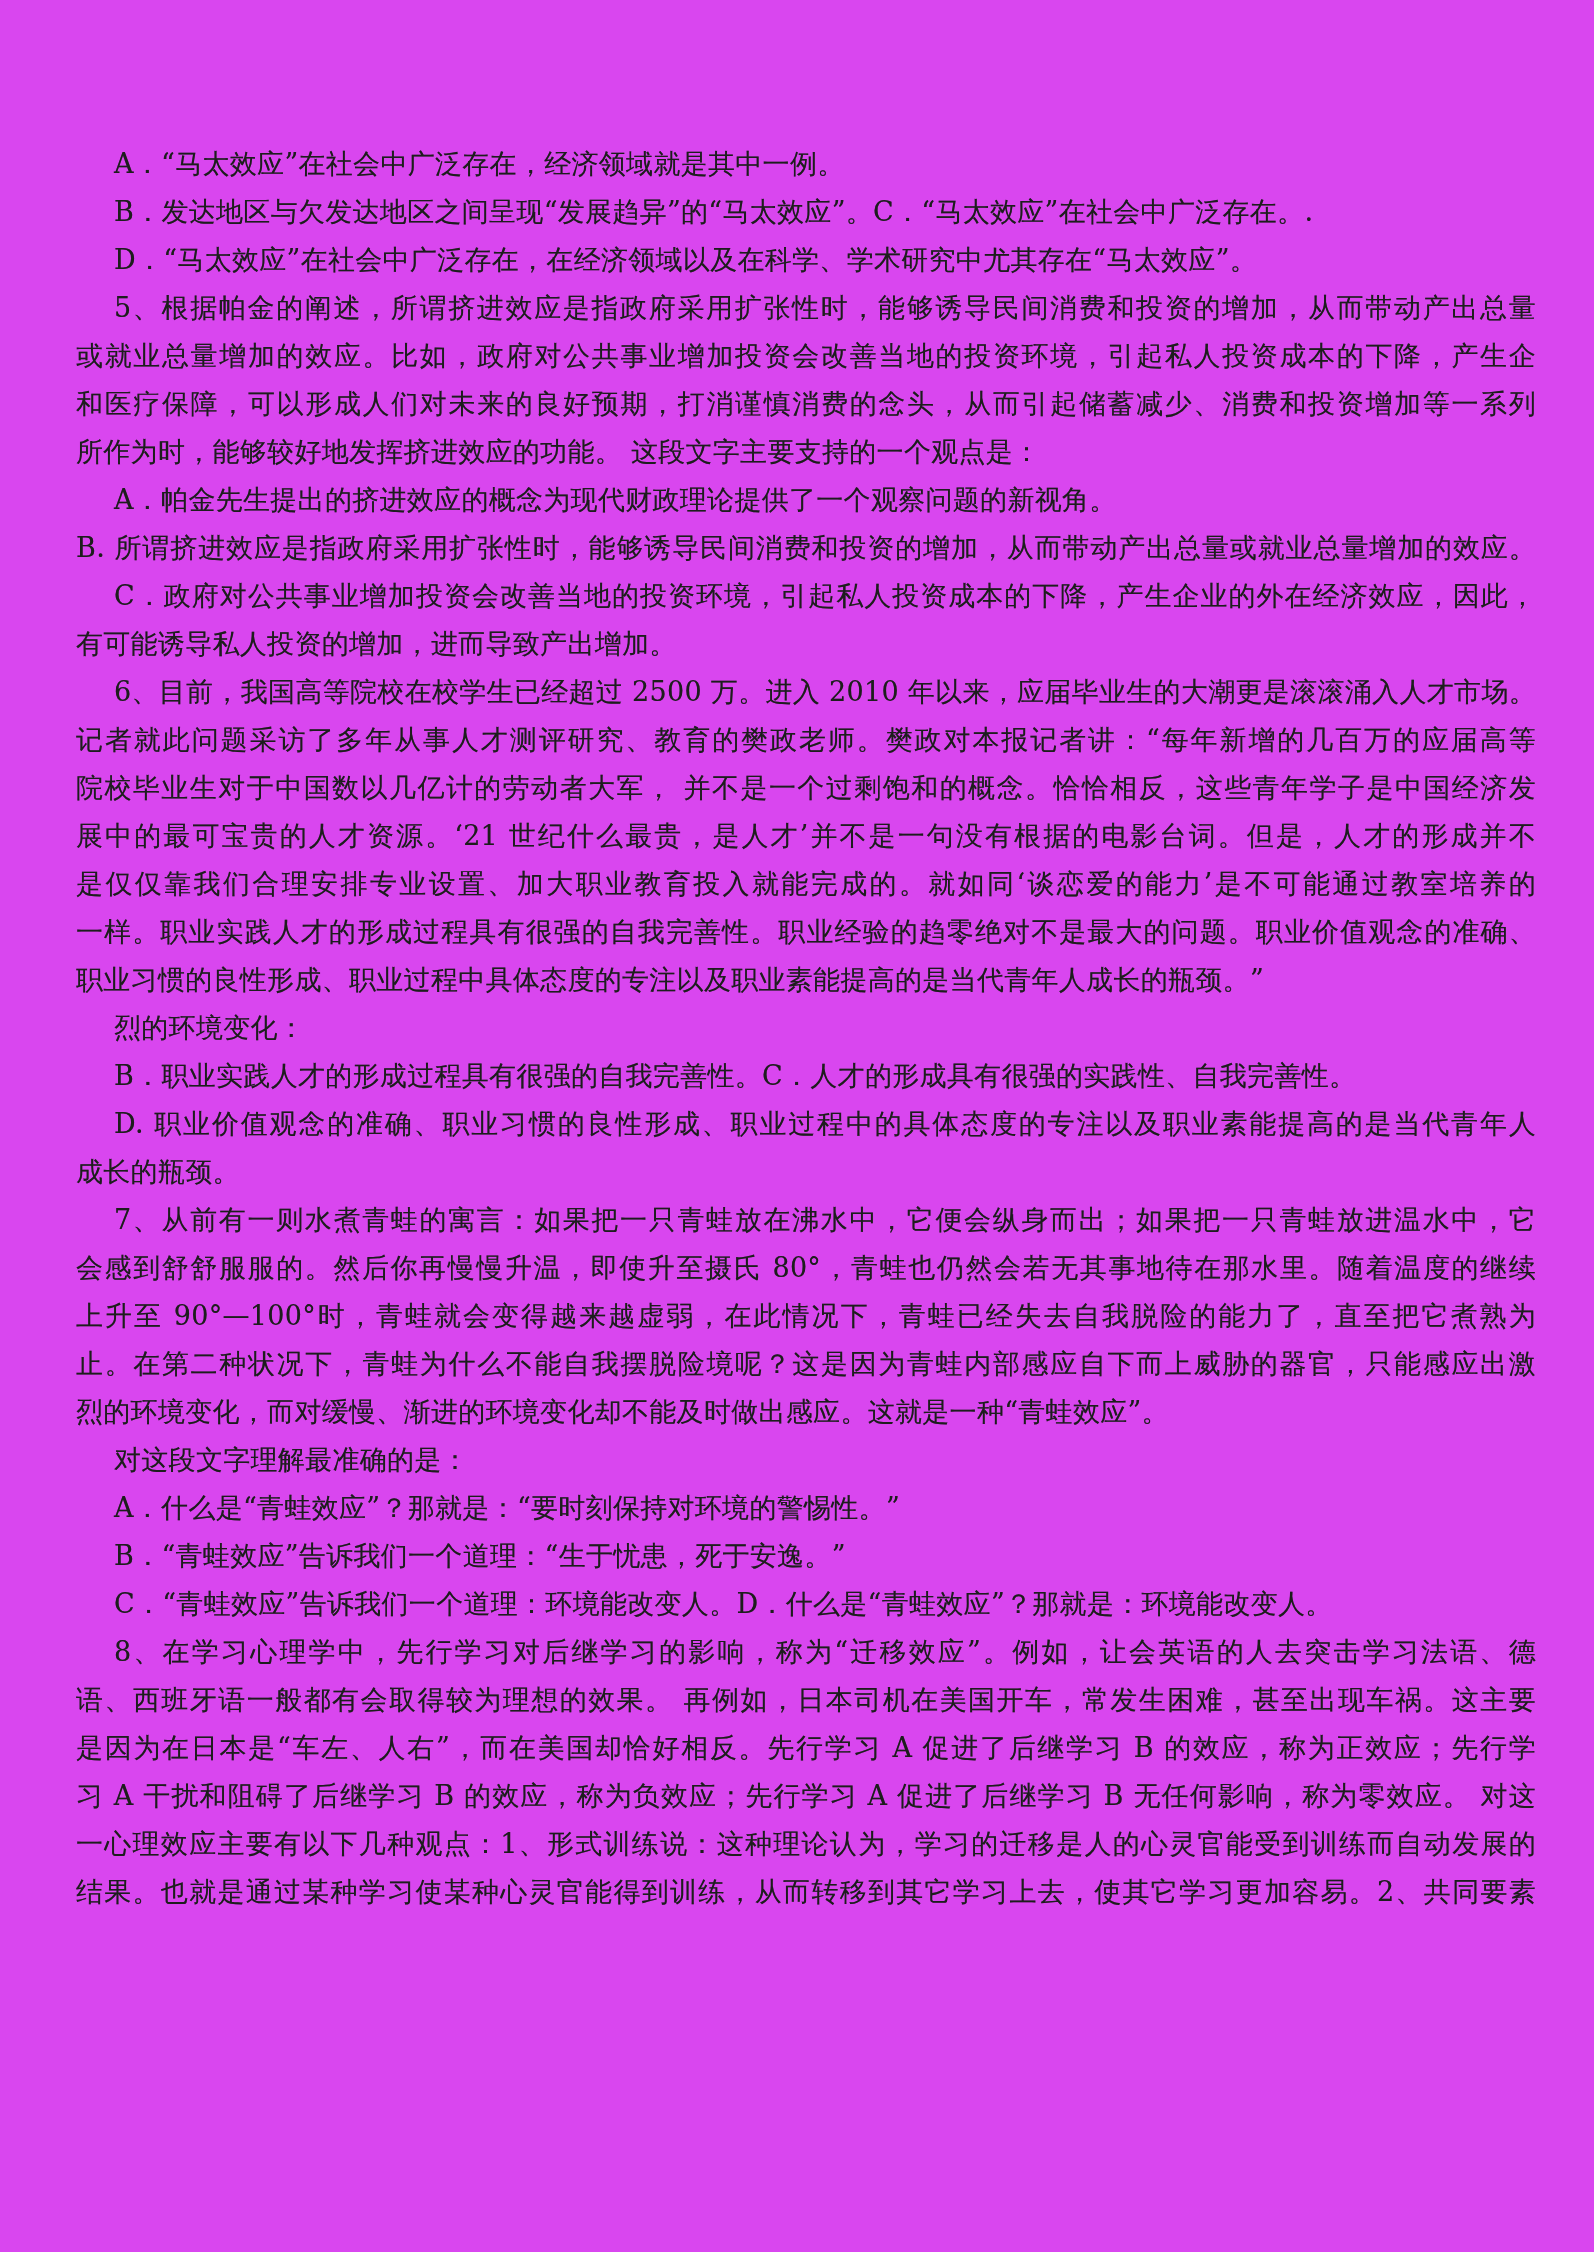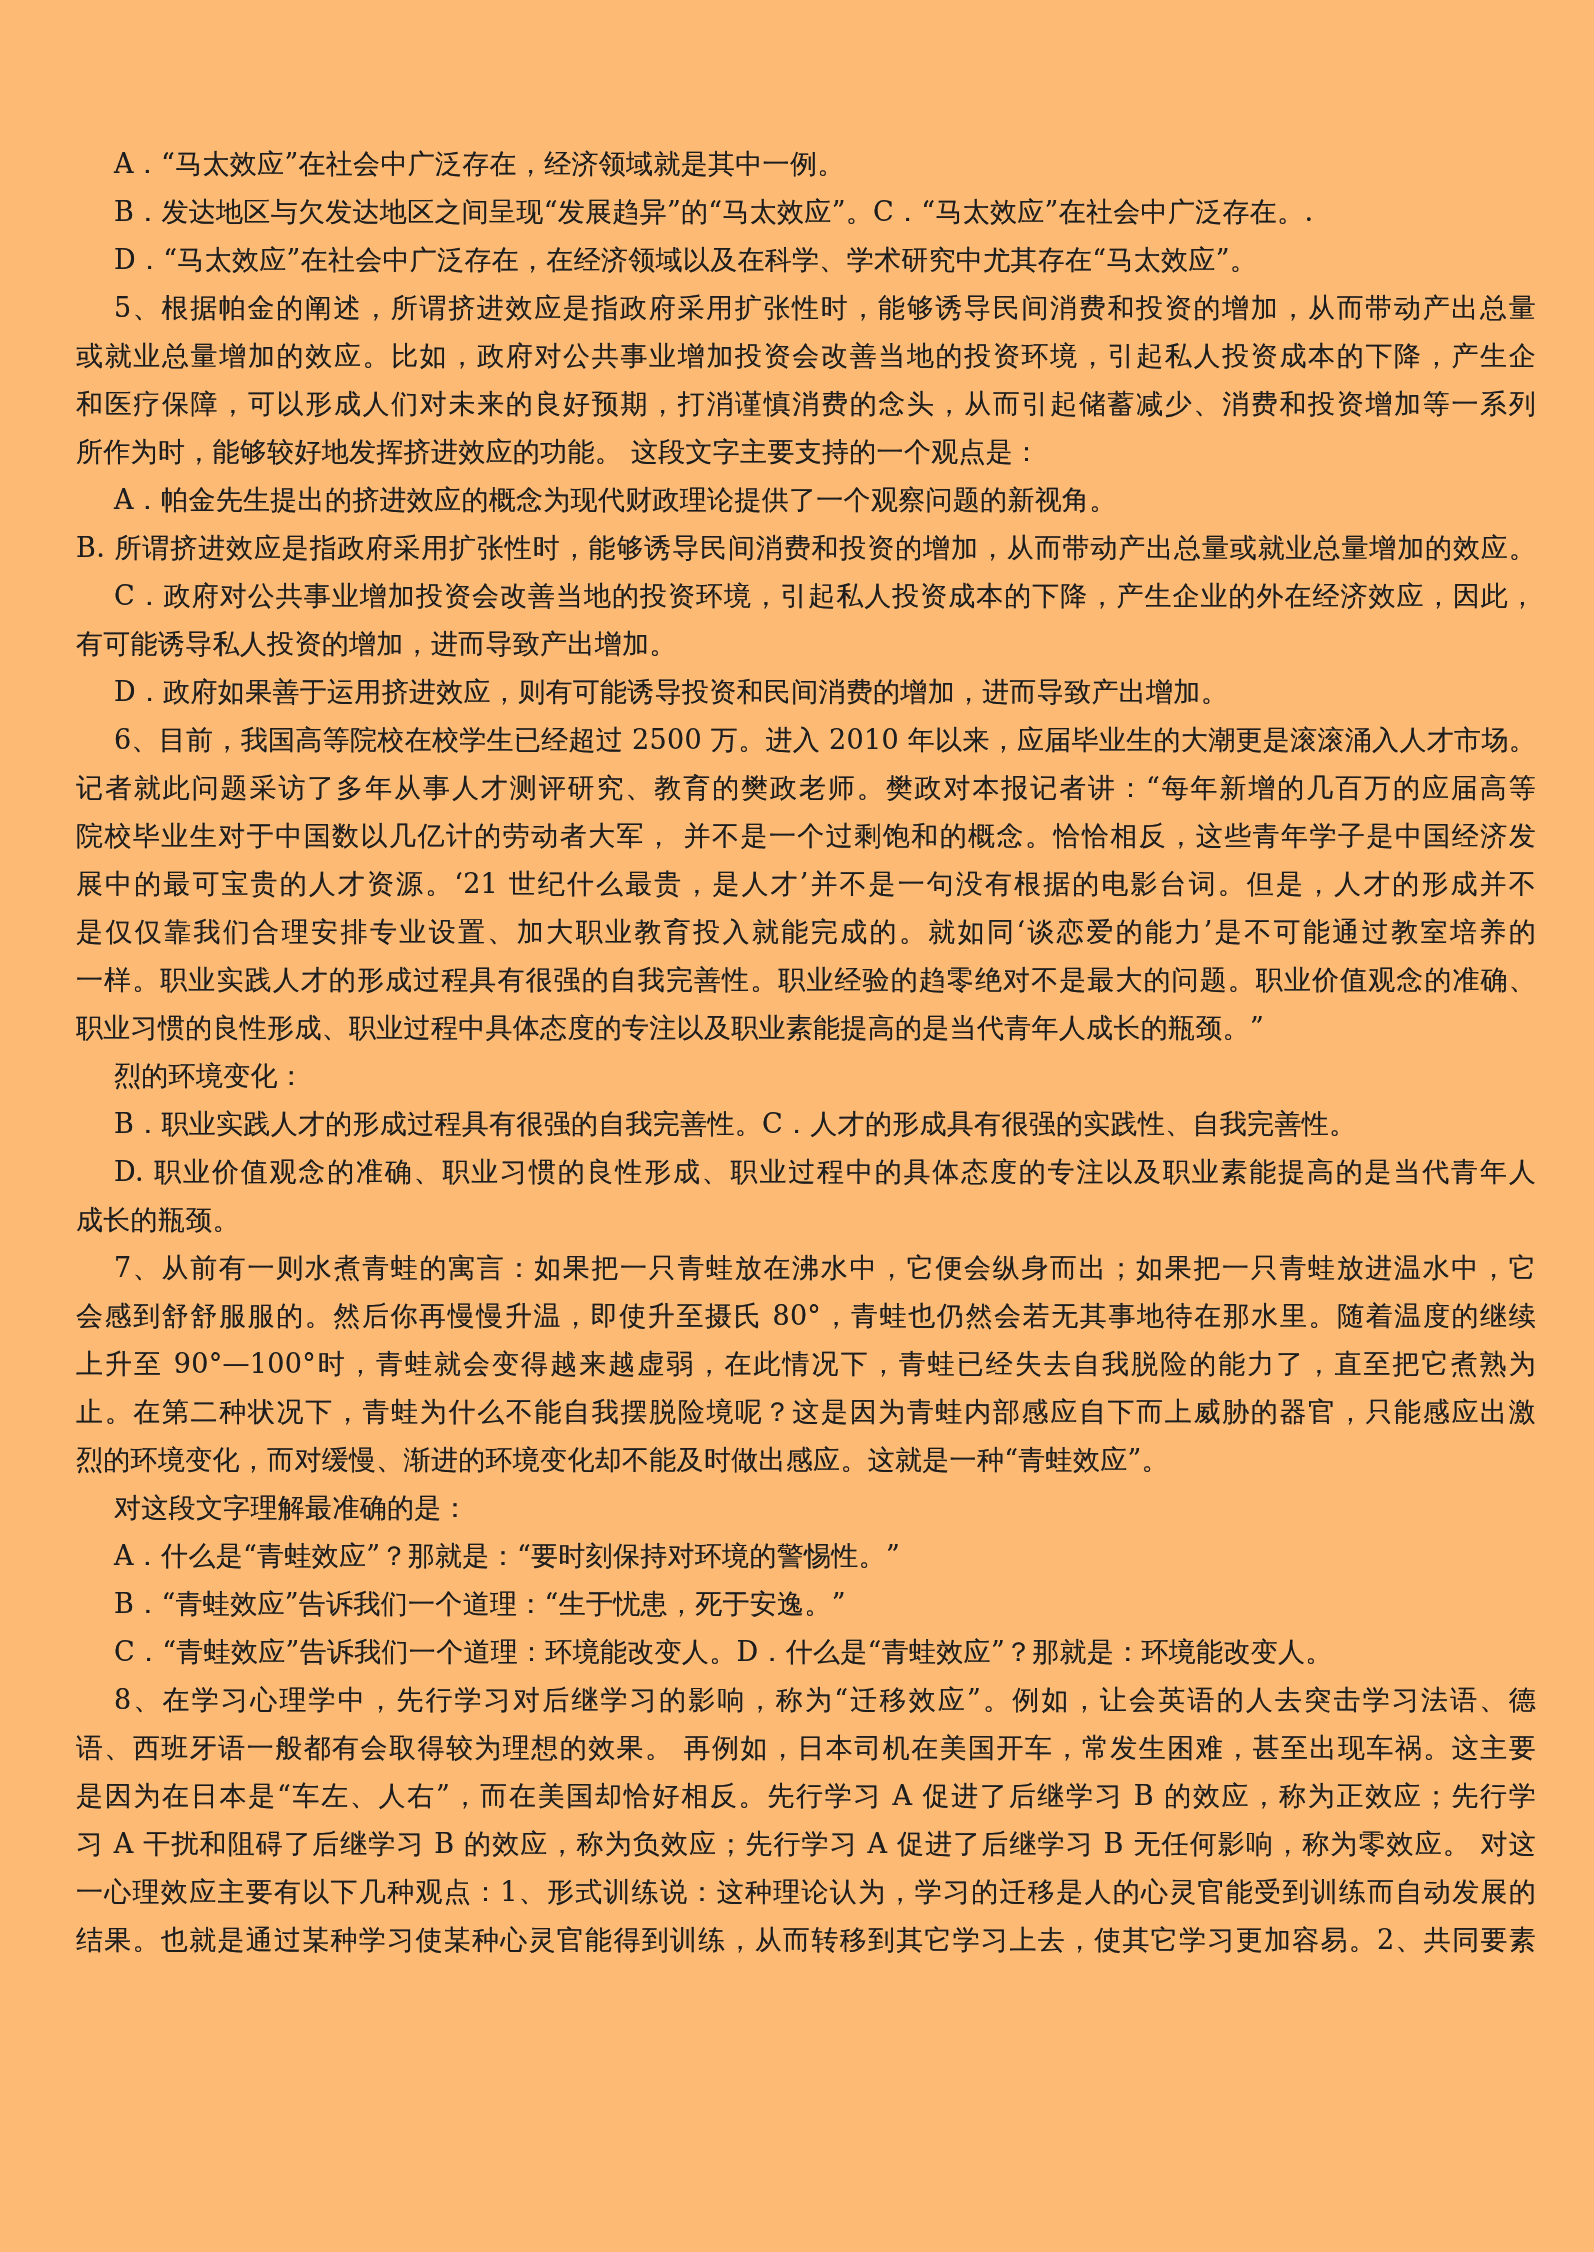--- a/index.html
+++ b/index.html
@@ -4,21 +4,21 @@
 <style>
   html, body {
     margin: 0;
     padding: 0;
     background: #ffffff;
   }
   .page {
     position: relative;
     width: 1594px;
     height: 2252px;
-    background: #fdba74;
+    background: #d946ef;
     overflow: hidden;
     font-family: "DejaVu Serif", "Liberation Serif", serif;
   }
   .text-block {
     position: absolute;
     top: 140px;
     left: 76px;
     right: 58px;
   }
   .line {
@@ -47,21 +47,20 @@
       <div class="line indent">B．发达地区与欠发达地区之间呈现“发展趋异”的“马太效应”。C．“马太效应”在社会中广泛存在。.</div>
       <div class="line indent">D．“马太效应”在社会中广泛存在，在经济领域以及在科学、学术研究中尤其存在“马太效应”。</div>
       <div class="line indent j">5、根据帕金的阐述，所谓挤进效应是指政府采用扩张性时，能够诱导民间消费和投资的增加，从而带动产出总量</div>
       <div class="line j">或就业总量增加的效应。比如，政府对公共事业增加投资会改善当地的投资环境，引起私人投资成本的下降，产生企</div>
       <div class="line j">和医疗保障，可以形成人们对未来的良好预期，打消谨慎消费的念头，从而引起储蓄减少、消费和投资增加等一系列</div>
       <div class="line">所作为时，能够较好地发挥挤进效应的功能。    这段文字主要支持的一个观点是：</div>
       <div class="line indent">A．帕金先生提出的挤进效应的概念为现代财政理论提供了一个观察问题的新视角。</div>
       <div class="line j">B. 所谓挤进效应是指政府采用扩张性时，能够诱导民间消费和投资的增加，从而带动产出总量或就业总量增加的效应。</div>
       <div class="line indent j">C．政府对公共事业增加投资会改善当地的投资环境，引起私人投资成本的下降，产生企业的外在经济效应，因此，</div>
       <div class="line">有可能诱导私人投资的增加，进而导致产出增加。</div>
-      <div class="line indent">D．政府如果善于运用挤进效应，则有可能诱导投资和民间消费的增加，进而导致产出增加。</div>
       <div class="line indent j">6、目前，我国高等院校在校学生已经超过 2500 万。进入 2010 年以来，应届毕业生的大潮更是滚滚涌入人才市场。</div>
       <div class="line j">记者就此问题采访了多年从事人才测评研究、教育的樊政老师。樊政对本报记者讲：“每年新增的几百万的应届高等</div>
       <div class="line j">院校毕业生对于中国数以几亿计的劳动者大军， 并不是一个过剩饱和的概念。恰恰相反，这些青年学子是中国经济发</div>
       <div class="line j">展中的最可宝贵的人才资源。‘21 世纪什么最贵，是人才’并不是一句没有根据的电影台词。但是，人才的形成并不</div>
       <div class="line j">是仅仅靠我们合理安排专业设置、加大职业教育投入就能完成的。就如同‘谈恋爱的能力’是不可能通过教室培养的</div>
       <div class="line j">一样。职业实践人才的形成过程具有很强的自我完善性。职业经验的趋零绝对不是最大的问题。职业价值观念的准确、</div>
       <div class="line">职业习惯的良性形成、职业过程中具体态度的专注以及职业素能提高的是当代青年人成长的瓶颈。”</div>
       <div class="line indent">烈的环境变化：</div>
       <div class="line indent">B．职业实践人才的形成过程具有很强的自我完善性。C．人才的形成具有很强的实践性、自我完善性。</div>
       <div class="line indent j">D. 职业价值观念的准确、职业习惯的良性形成、职业过程中的具体态度的专注以及职业素能提高的是当代青年人</div>

